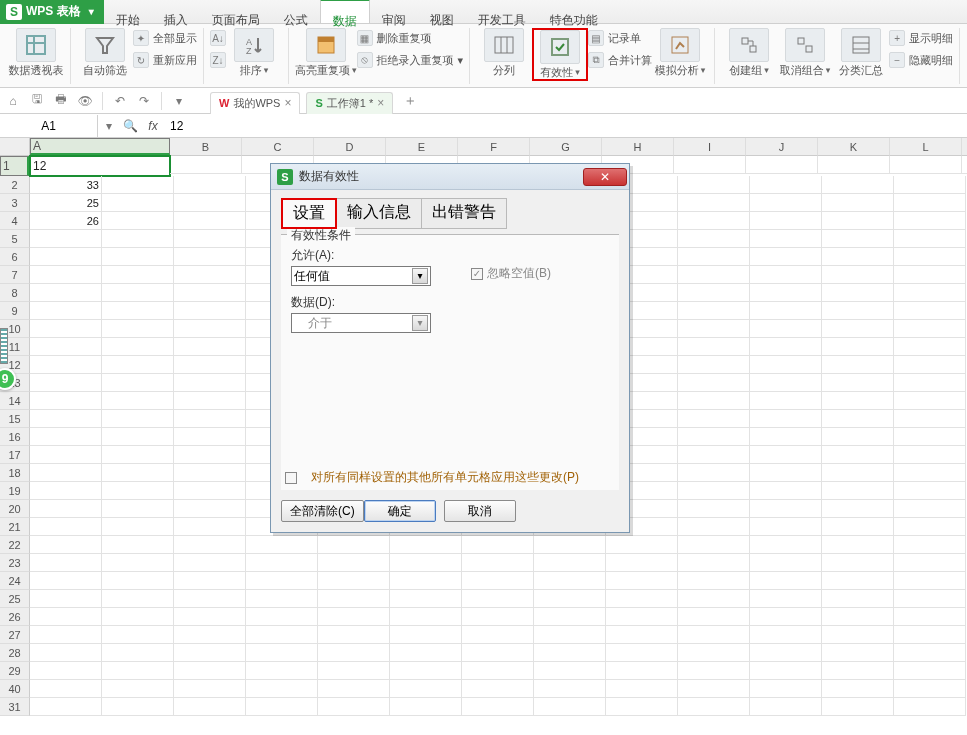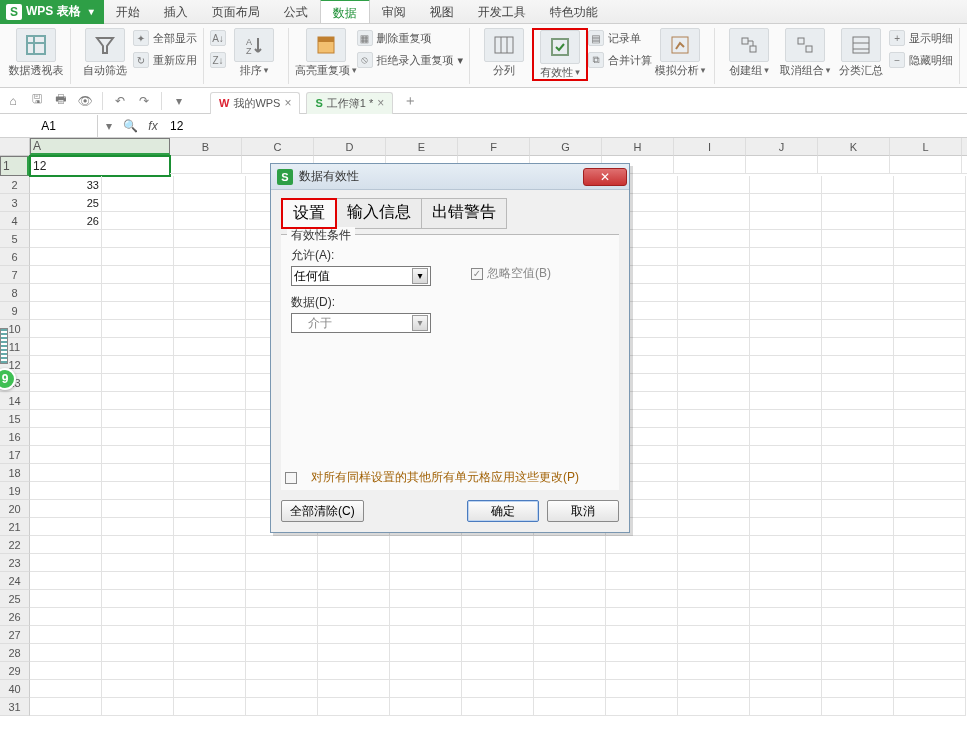--- a/index.html
+++ b/index.html
@@ -3,21 +3,21 @@
 <meta charset="utf-8">
 <style>
 * { box-sizing: border-box; margin: 0; padding: 0; }
 html, body { font-family: "Microsoft YaHei", Arial, sans-serif; font-size: 12px; background: #fff; width: 967px; height: 735px; overflow: hidden; }
 
 
 .menubar { display: flex; align-items: center; height: 24px; background: linear-gradient(#f6f6f6,#ededed); border-bottom: 1px solid #cfcfcf; }
 .app-badge { display: flex; align-items: center; background: #2e9f46; color: #fff; height: 24px; padding: 0 10px 0 6px; font-weight: bold; gap: 4px; }
 .app-badge .s { display: inline-block; background: #fff; color: #2e9f46; width: 16px; height: 16px; line-height: 16px; text-align: center; font-weight: bold; border-radius: 2px; }
 .app-badge .caret { margin-left: 4px; font-size: 10px; }
-.menu-item { padding: 0 12px; height: 24px; line-height: 24px; color: #444; cursor: pointer; }
+.menu-item { padding: 8px 12px; height: 24px; line-height: 24px; color: #444; cursor: pointer; }
 .menu-item.active { background: #fff; color: #1a8f33; border-top: 2px solid #2e9f46; border-left: 1px solid #cfcfcf; border-right: 1px solid #cfcfcf; margin-top: -1px; }
 
 
 .ribbon { display: flex; align-items: flex-start; height: 64px; background: #fafafa; border-bottom: 1px solid #d0d0d0; padding: 4px 2px; gap: 0; }
 .rib-group { display: flex; align-items: flex-start; padding: 0 6px; height: 56px; border-right: 1px solid #e0e0e0; }
 .rib-col { display: flex; flex-direction: column; align-items: center; justify-content: flex-start; min-width: 56px; gap: 2px; }
 .rib-big { width: 40px; height: 34px; background: #e9edf0; border: 1px solid #d5d9dc; border-radius: 2px; display: flex; align-items: center; justify-content: center; color: #7a7a7a; }
 .rib-big svg { width: 24px; height: 24px; }
 .rib-label { font-size: 11px; color: #555; text-align: center; line-height: 13px; white-space: nowrap; display: flex; align-items: center; gap: 2px; }
 .rib-label .dd { font-size: 9px; color: #666; }
@@ -78,21 +78,21 @@
 .form-row { display: flex; align-items: center; margin: 4px 0 8px 6px; }
 .form-col { display: flex; flex-direction: column; gap: 2px; }
 .lbl { font-size: 12px; color: #333; }
 .sel { width: 140px; height: 20px; border: 1px solid #7a7a7a; background: #fff; font-size: 12px; padding: 0 2px; display: flex; align-items: center; justify-content: space-between; }
 .sel .arrow { width: 16px; height: 16px; background: linear-gradient(#f6f6f6,#d9d9d9); border: 1px solid #9a9a9a; text-align: center; line-height: 14px; font-size: 10px; }
 .sel.disabled { color: #888; padding-left: 16px; }
 .cb { width: 12px; height: 12px; border: 1px solid #888; display: inline-flex; align-items: center; justify-content: center; font-size: 10px; color: #888; background: #f6f6f6; }
 .cb-lbl { color: #888; font-size: 12px; }
 .spacer { height: 120px; background: #fafafa; }
 .apply-row { margin-top: 8px; display: flex; align-items: center; gap: 14px; font-size: 12px; color: #a16207; }
-.dlg-btns { display: flex; justify-content: space-between; align-items: center; margin-top: 10px; }
+.dlg-btns { display: flex; justify-content: flex-start; align-items: center; margin-top: 10px; }
 .btn { min-width: 72px; height: 22px; background: linear-gradient(#fdfdfd,#e5e5e5); border: 1px solid #8a8a8a; border-radius: 2px; font-size: 12px; cursor: pointer; padding: 0 8px; }
 .btn.primary { border: 1px solid #4a7bbf; box-shadow: inset 0 0 0 1px #bcd3f0; }
 </style>
 </head>
 <body>
 
 <div class="menubar">
   <div class="app-badge">
     <span class="s">S</span>
     <span>WPS 表格</span>

